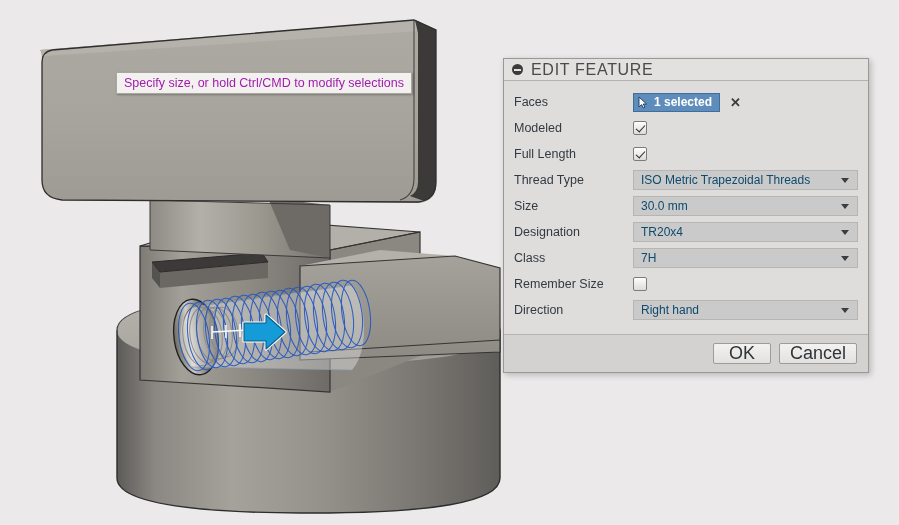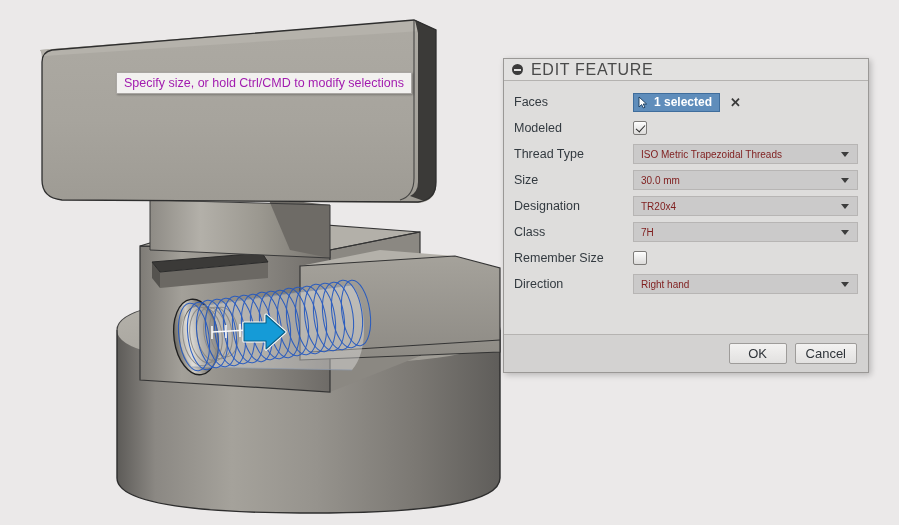--- a/index.html
+++ b/index.html
@@ -151,22 +151,22 @@
     height: 20px;
     background: #cbcaca;
     border: 1px solid #b7b5b4;
     display: flex; align-items: center;
     padding: 0 4px 0 7px;
     cursor: pointer;
     position: relative;
   }
   .combo-text {
     flex: 1;
-    font-size: 10px;
-    color: #7f1d1d;
+    font-size: 12px;
+    color: #0c4a6e;
     white-space: nowrap;
     overflow: hidden;
   }
   .caret {
     width: 0; height: 0;
     border-left: 4px solid transparent;
     border-right: 4px solid transparent;
     border-top: 5px solid #3d3d3d;
     margin-right: 4px;
     flex: none;
@@ -180,21 +180,21 @@
     display: flex; align-items: center; justify-content: flex-end;
     gap: 8px;
     padding: 0 11px;
   }
   .btn {
     min-width: 58px;
     height: 21px;
     background: linear-gradient(#f3f2f1, #e2e1e0);
     border: 1px solid #9e9c9a;
     border-radius: 2px;
-    font-size: 13px;
+    font-size: 18px;
     color: #2f3439;
     cursor: pointer;
     display: flex; align-items: center; justify-content: center;
     padding: 0 10px;
   }
 </style>
 </head>
 <body>
 
 <div id="stage">
@@ -371,20 +371,26 @@
         </div>
       </div>
 
       <div class="row">
         <div class="row-label">Modeled</div>
         <div class="row-field">
           <span class="cbox checked"></span>
         </div>
       </div>
 
+      <div class="row">
+        <div class="row-label">Full Length</div>
+        <div class="row-field">
+          <span class="cbox checked"></span>
+        </div>
+      </div>
 
       <div class="row">
         <div class="row-label">Thread Type</div>
         <div class="row-field">
           <div class="combo">
             <span class="combo-text">ISO Metric Trapezoidal Threads</span>
             <span class="caret"></span>
           </div>
         </div>
       </div>

